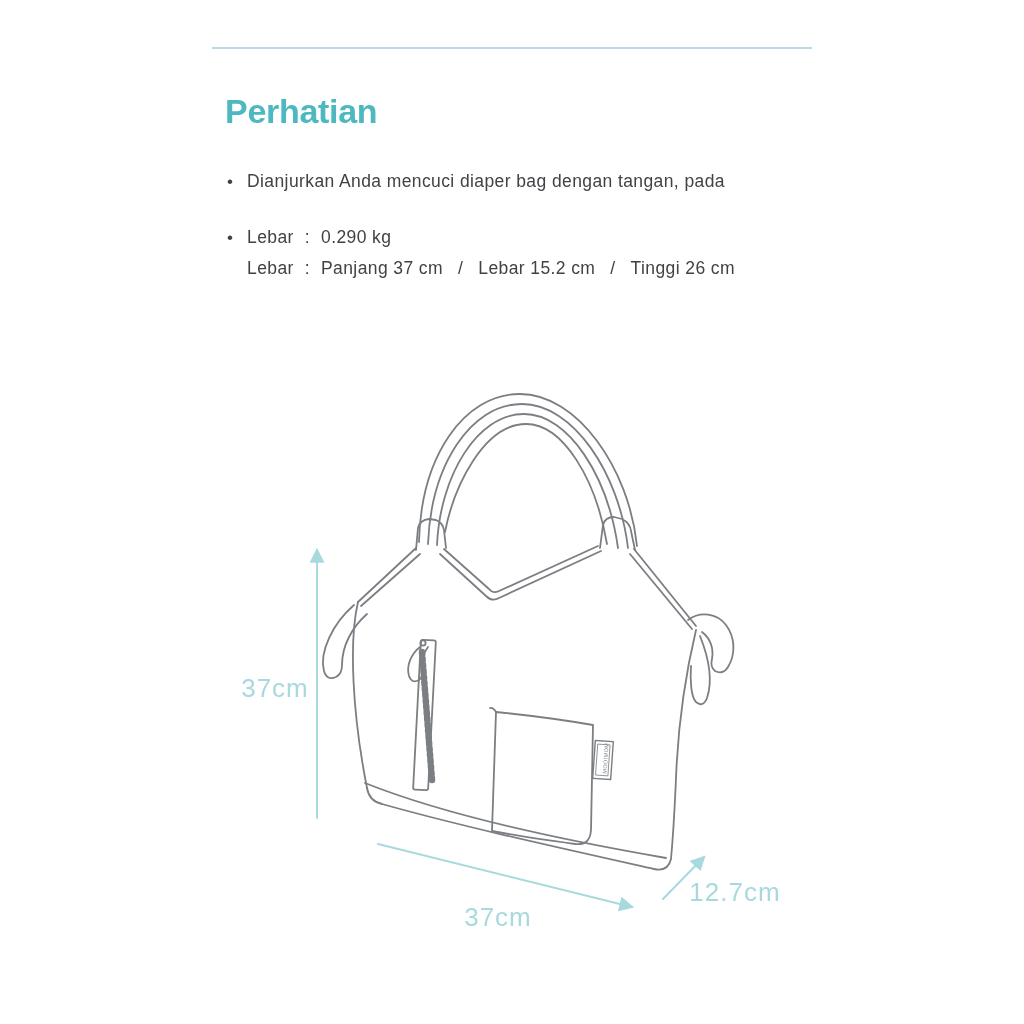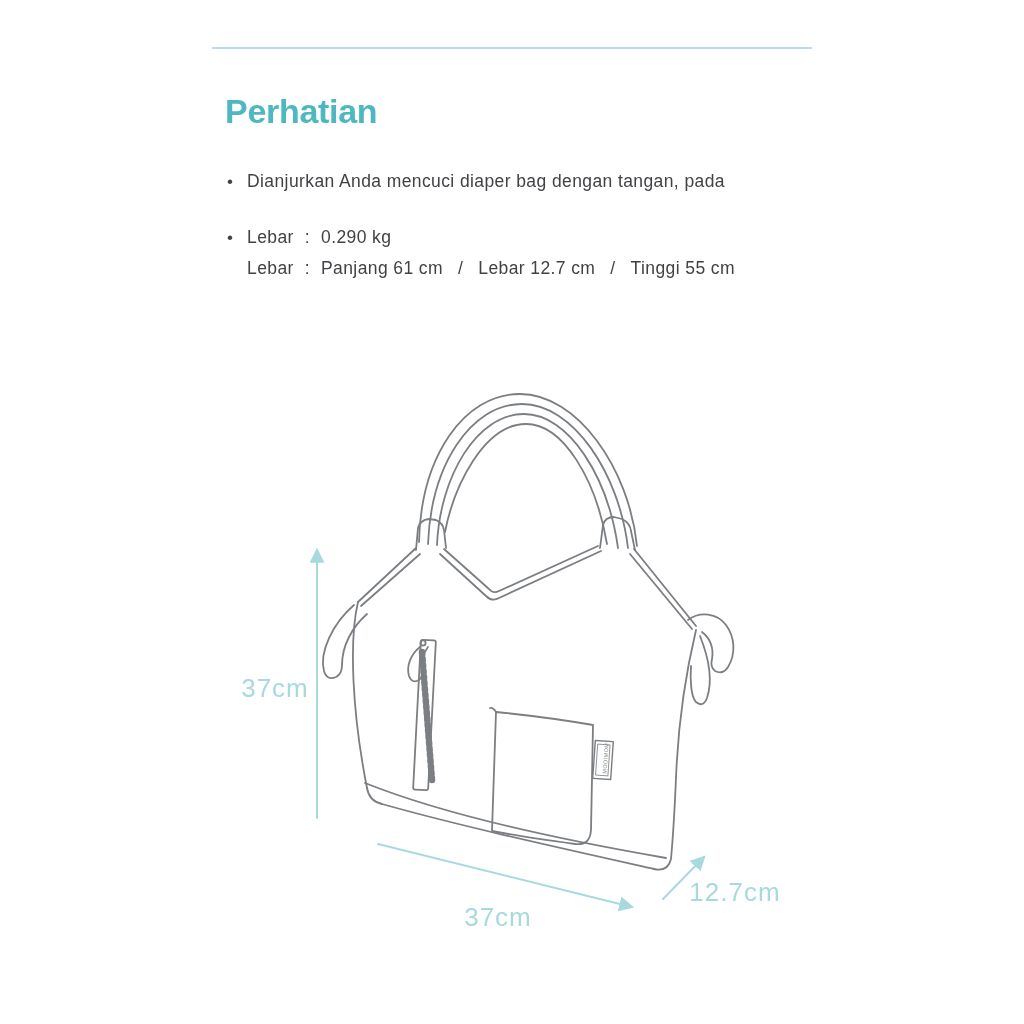--- a/index.html
+++ b/index.html
@@ -33,21 +33,21 @@
     <div class="note">
       <span class="bullet">•</span>
       <div>Dianjurkan Anda mencuci diaper bag dengan tangan, pada</div>
     </div>
     <div class="note">
       <span class="bullet">•</span>
       <div>
         <span>Lebar</span><span class="colon">:</span><span>0.290 kg</span>
       </div>
       <div>
-        <span>Lebar</span><span class="colon">:</span><span>Panjang 61 cm</span><span class="sep">/</span><span>Lebar 12.7 cm</span><span class="sep">/</span><span>Tinggi 55 cm</span>
+        <span>Lebar</span><span class="colon">:</span><span>Panjang 37 cm</span><span class="sep">/</span><span>Lebar 15.2 cm</span><span class="sep">/</span><span>Tinggi 26 cm</span>
       </div>
     </div>
   </div>
 
   <svg class="diagram-svg" viewBox="0 0 560 560">
     <defs>
       <marker id="arrow" viewBox="0 0 10 10" refX="8.5" refY="5" markerWidth="7.5" markerHeight="7.5" orient="auto-start-reverse">
         <path d="M0 0 L10 5 L0 10 z" fill="#a8d9de"></path>
       </marker>
     </defs>

